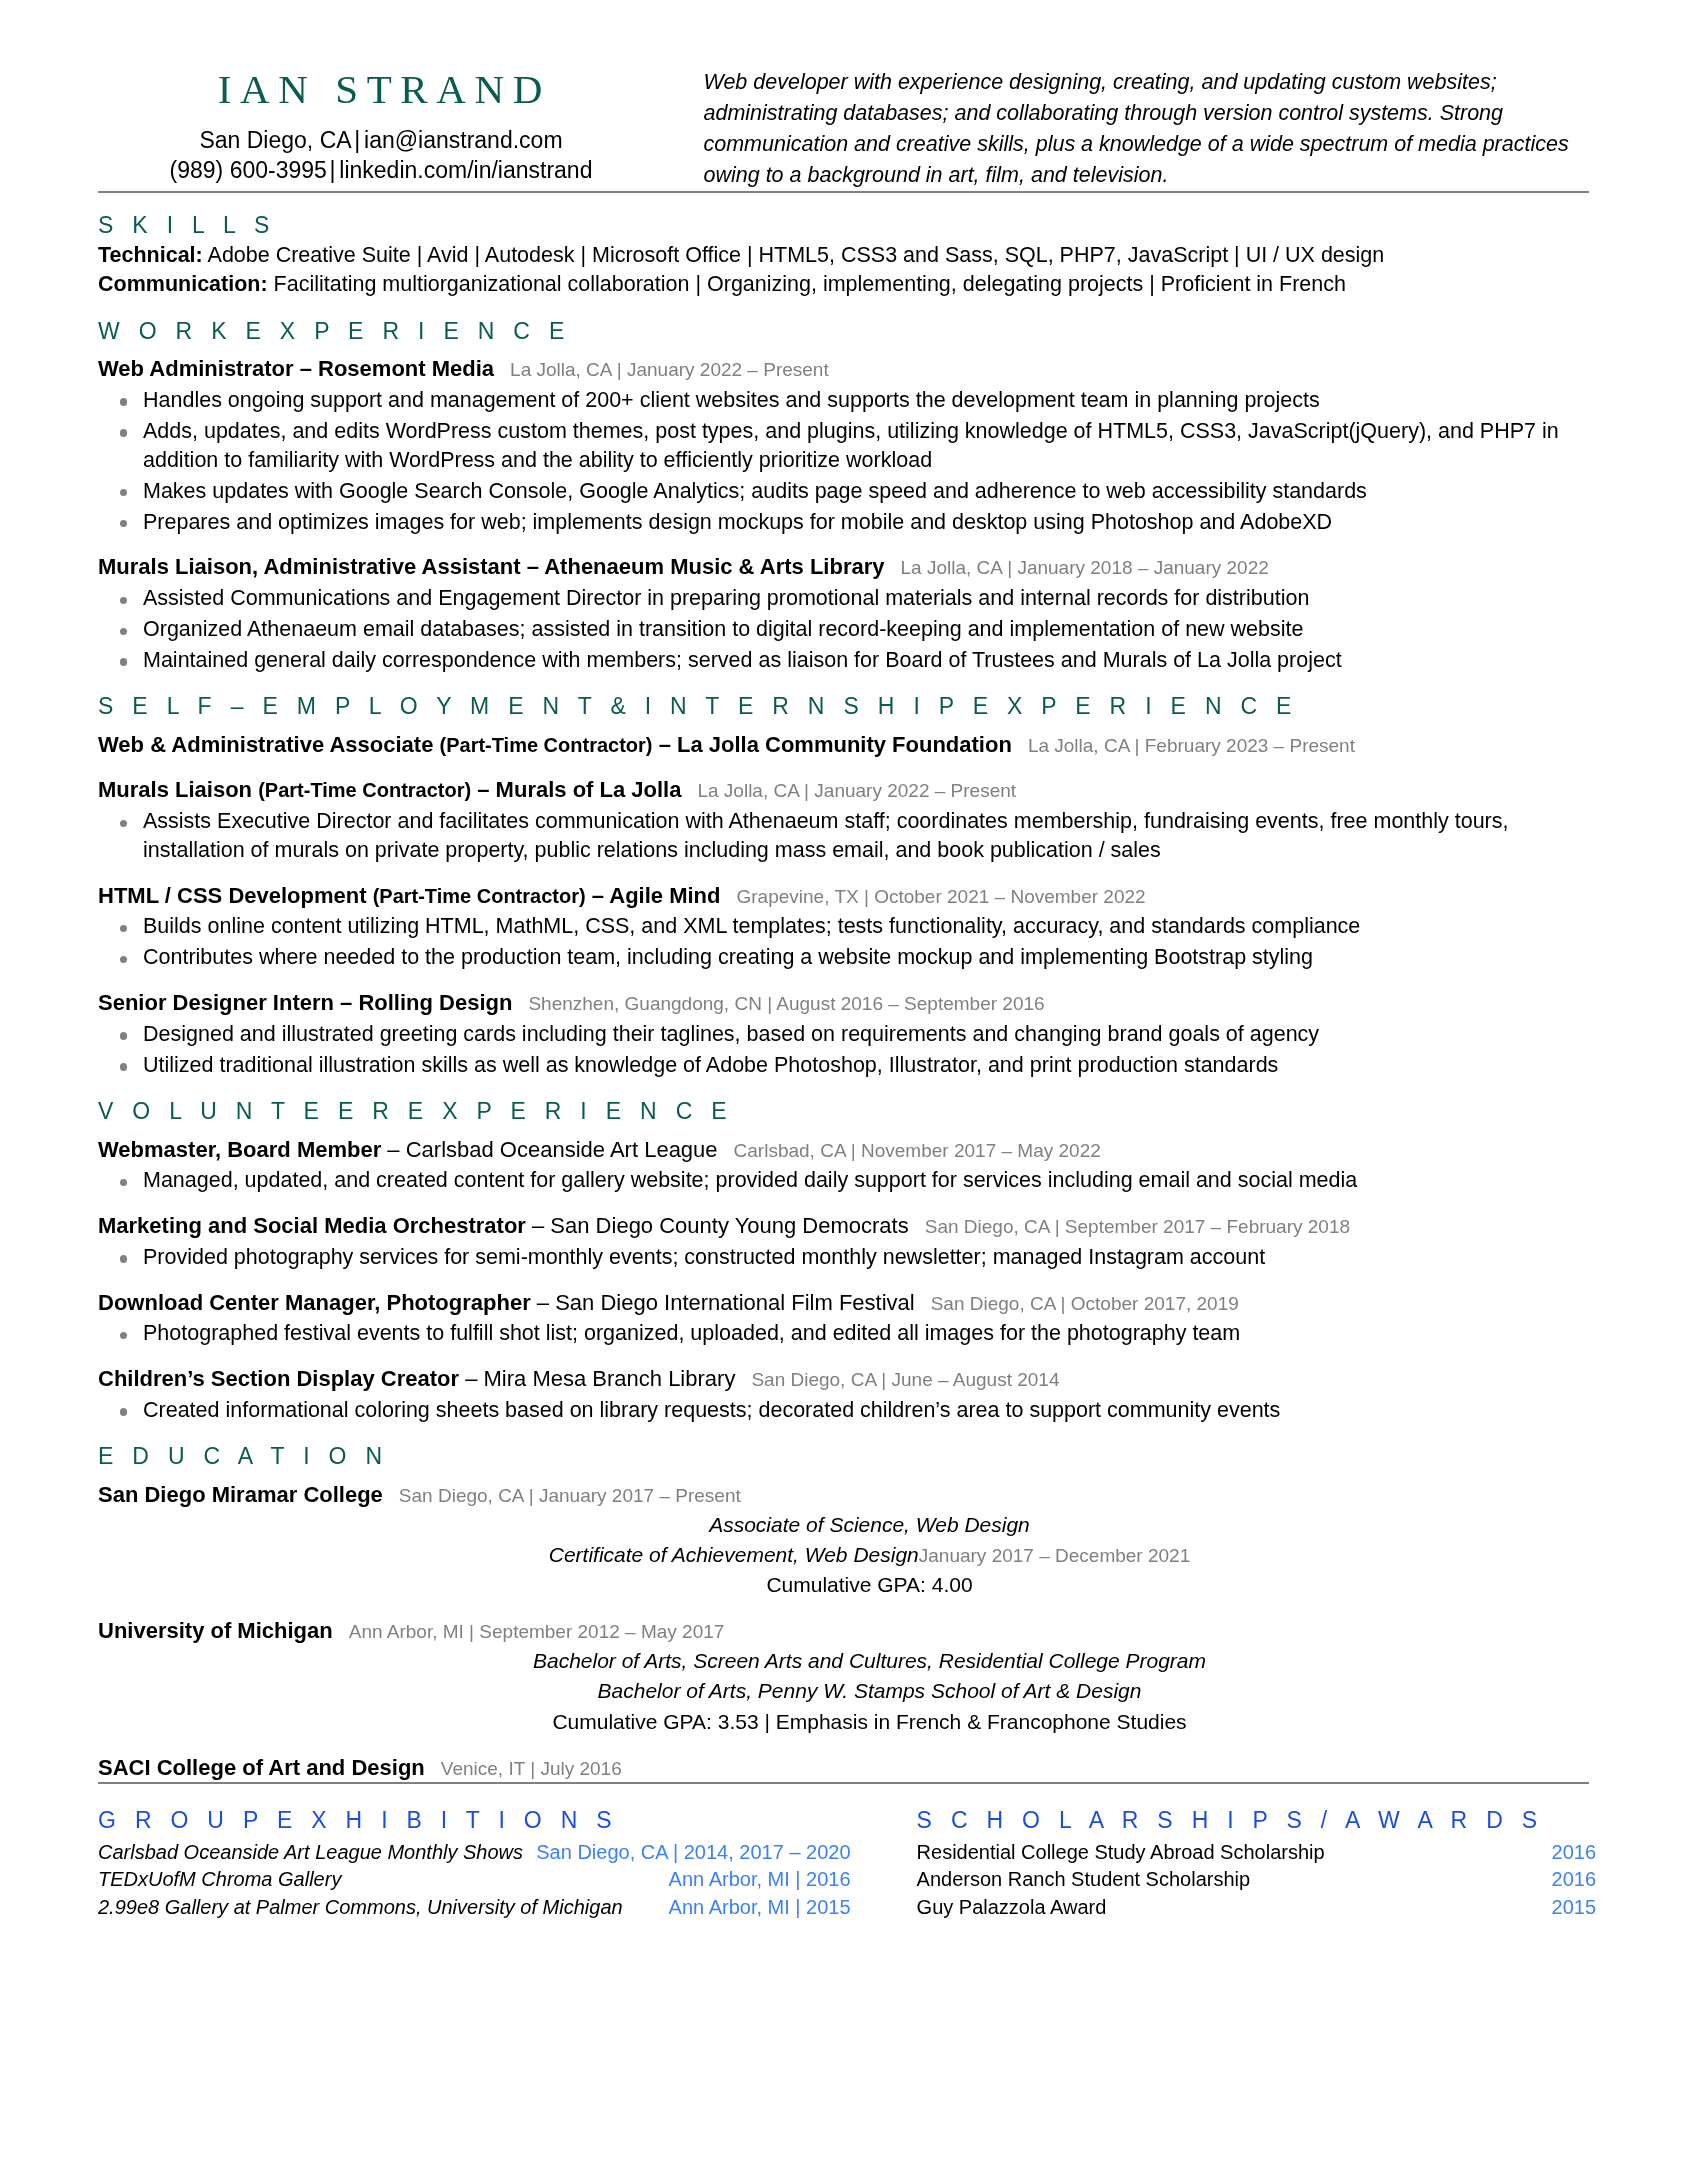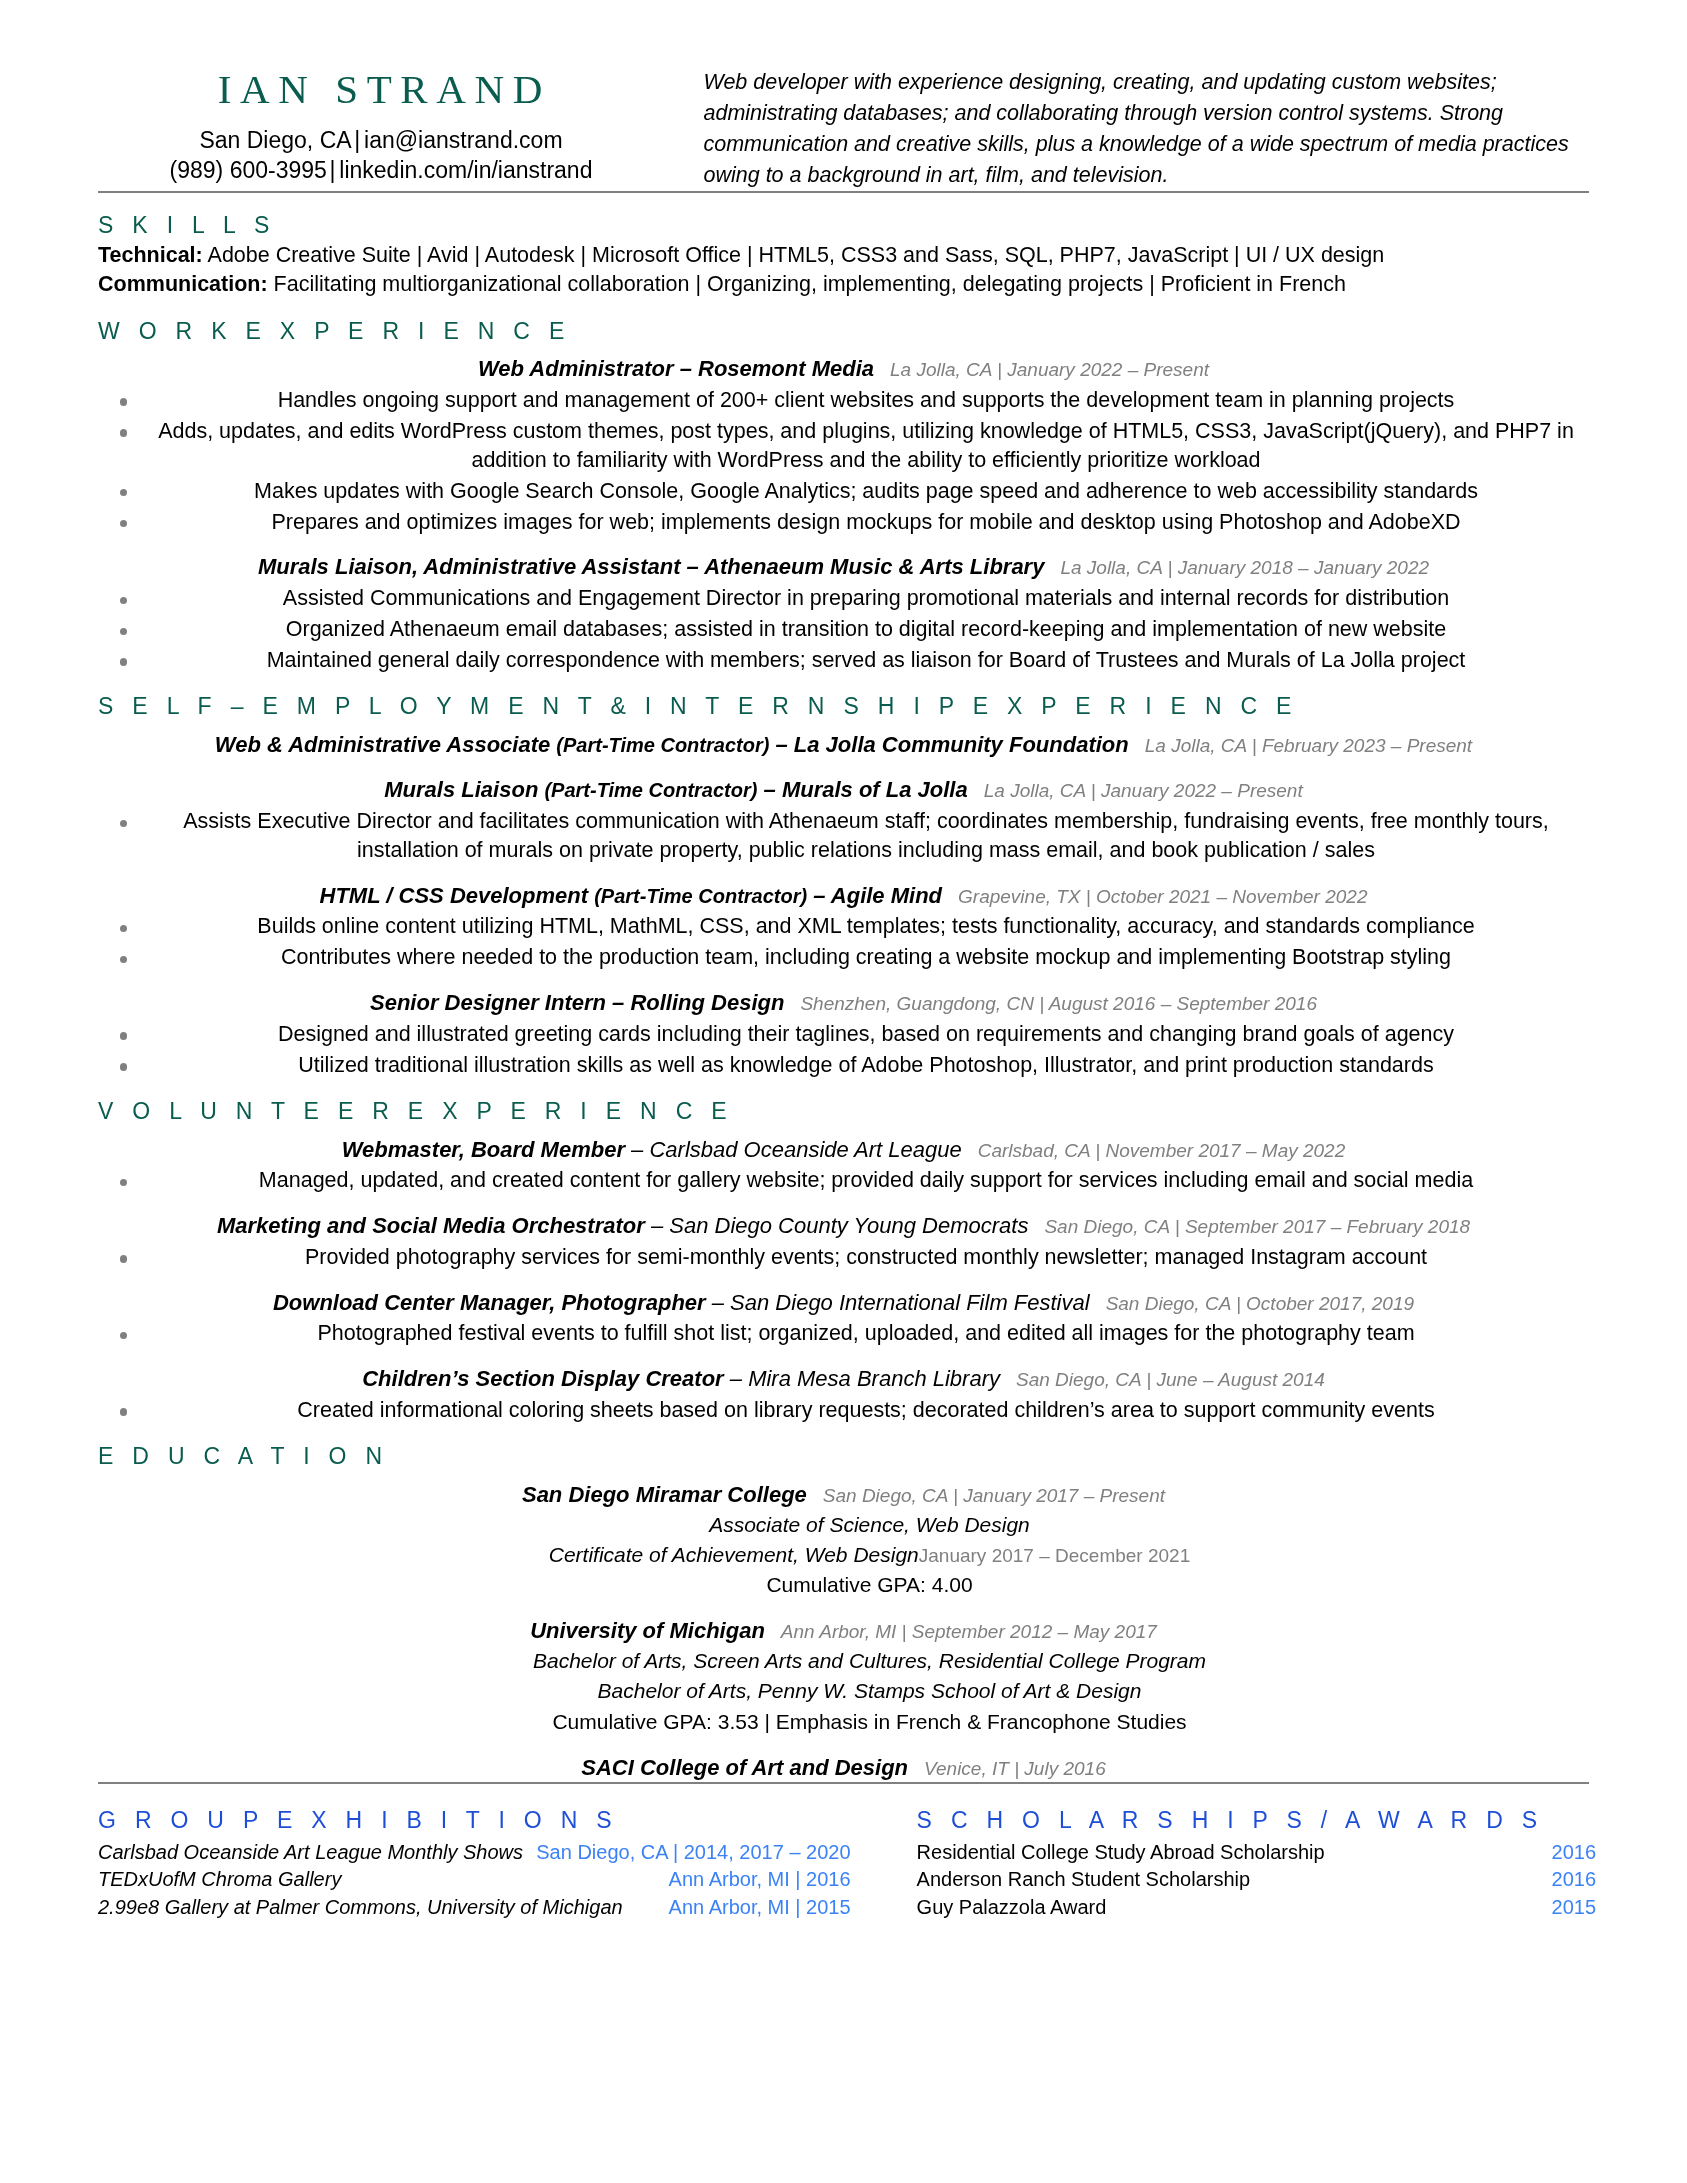--- a/index.html
+++ b/index.html
@@ -93,23 +93,22 @@
     color: #000;
   }
   .line b { font-weight: bold; }
 
   .entry { margin-top: 17px; }
   .entry.tight { margin-top: 10.6px; }
 
   .entry-head {
     display: flex;
     align-items: baseline;
-    justify-content: center;
+    justify-content: flex-start;
     gap: 16px;
-    font-style: italic;
   }
   .entry-title {
     font-size: 22px;
     font-weight: bold;
     line-height: 1.3;
     white-space: nowrap;
   }
   .entry-title .reg { font-weight: normal; }
   .entry-title .small { font-size: 20px; }
   .entry-meta {
@@ -126,21 +125,20 @@
     margin: 1.3px 0 0 0;
     padding: 0;
   }
   ul.bullets li {
     position: relative;
     padding-left: 45px;
     font-size: 21.5px;
     line-height: 1.345;
     margin-top: 2px;
     color: #000;
-    text-align: center;
   }
   ul.bullets li::before {
     content: "";
     position: absolute;
     left: 22px;
     top: 12.6px;
     width: 7.3px; height: 7.3px;
     border-radius: 50%;
     background: #808080;
   }

